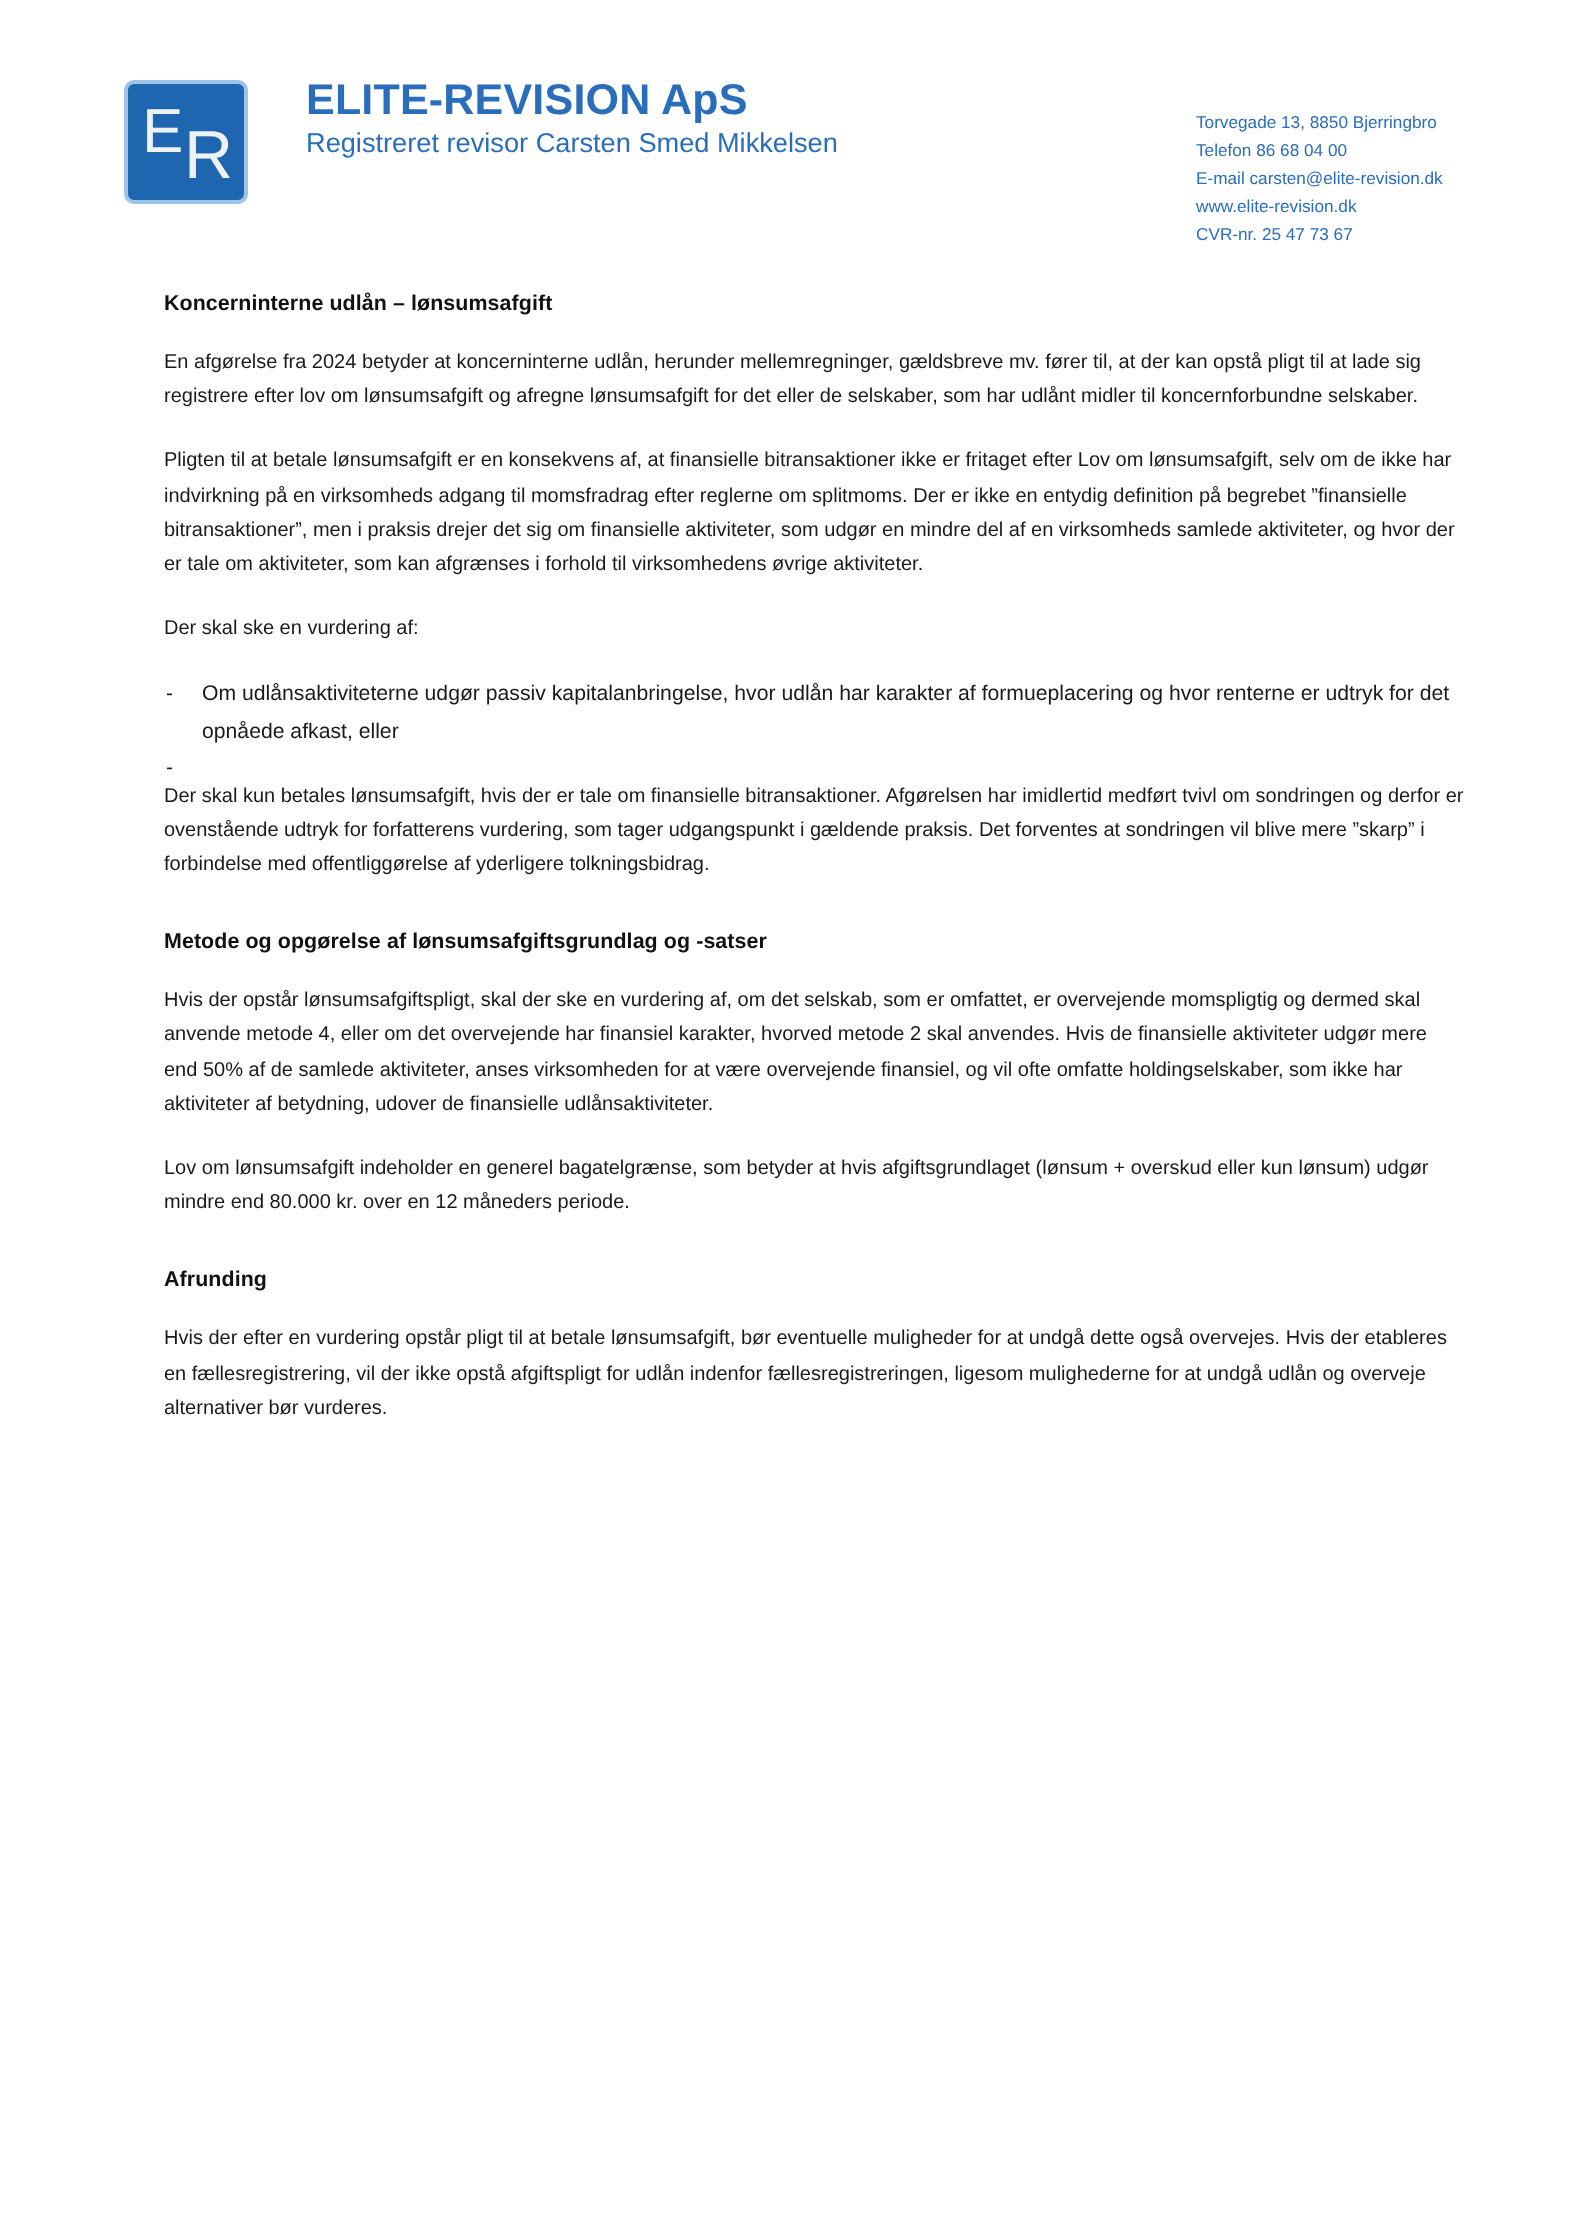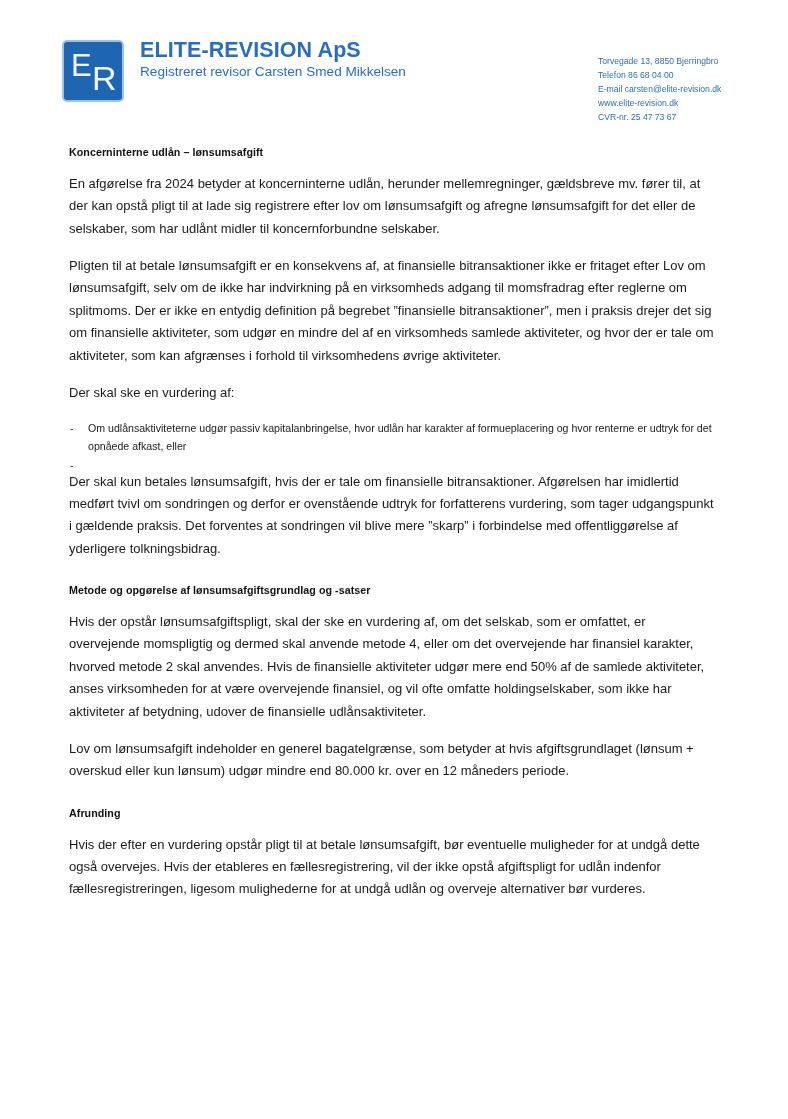--- a/index.html
+++ b/index.html
@@ -64,21 +64,21 @@
     top: 8px;
     font-size: 31px;
   }
   .logo-letter-r {
     left: 28px;
     top: 19px;
     font-size: 34px;
   }
 
   .brand-text {
-    margin-left: 16px;
+    margin-left: 29px;
     padding-top: 0px;
   }
   .company-name {
     color: #2a6ebb;
     font-size: 21.5px;
     font-weight: bold;
     line-height: 1.12;
     letter-spacing: 0.1px;
     white-space: nowrap;
   }
@@ -100,39 +100,39 @@
   .contact-line {
     color: #2a6ebb;
     font-size: 8.6px;
     line-height: 1.62;
     white-space: nowrap;
   }
 
   
   .content {
     position: absolute;
-    left: 69px;
+    left: 82px;
     top: 145px;
     width: 650px;
   }
 
   h2.section-heading {
     font-size: 10.7px;
     font-weight: bold;
     color: #111111;
     margin: 0 0 13px 0;
     line-height: 1.4;
     letter-spacing: 0.05px;
   }
   .section-heading.spaced-top {
     margin-top: 23px;
   }
 
   p.body-text {
-    font-size: 13px;
+    font-size: 10px;
     line-height: 1.72;
     margin: 0 0 15px 0;
     color: #1a1a1a;
     text-align: left;
   }
 
   .lead-in {
     margin-bottom: 11px;
   }
 

